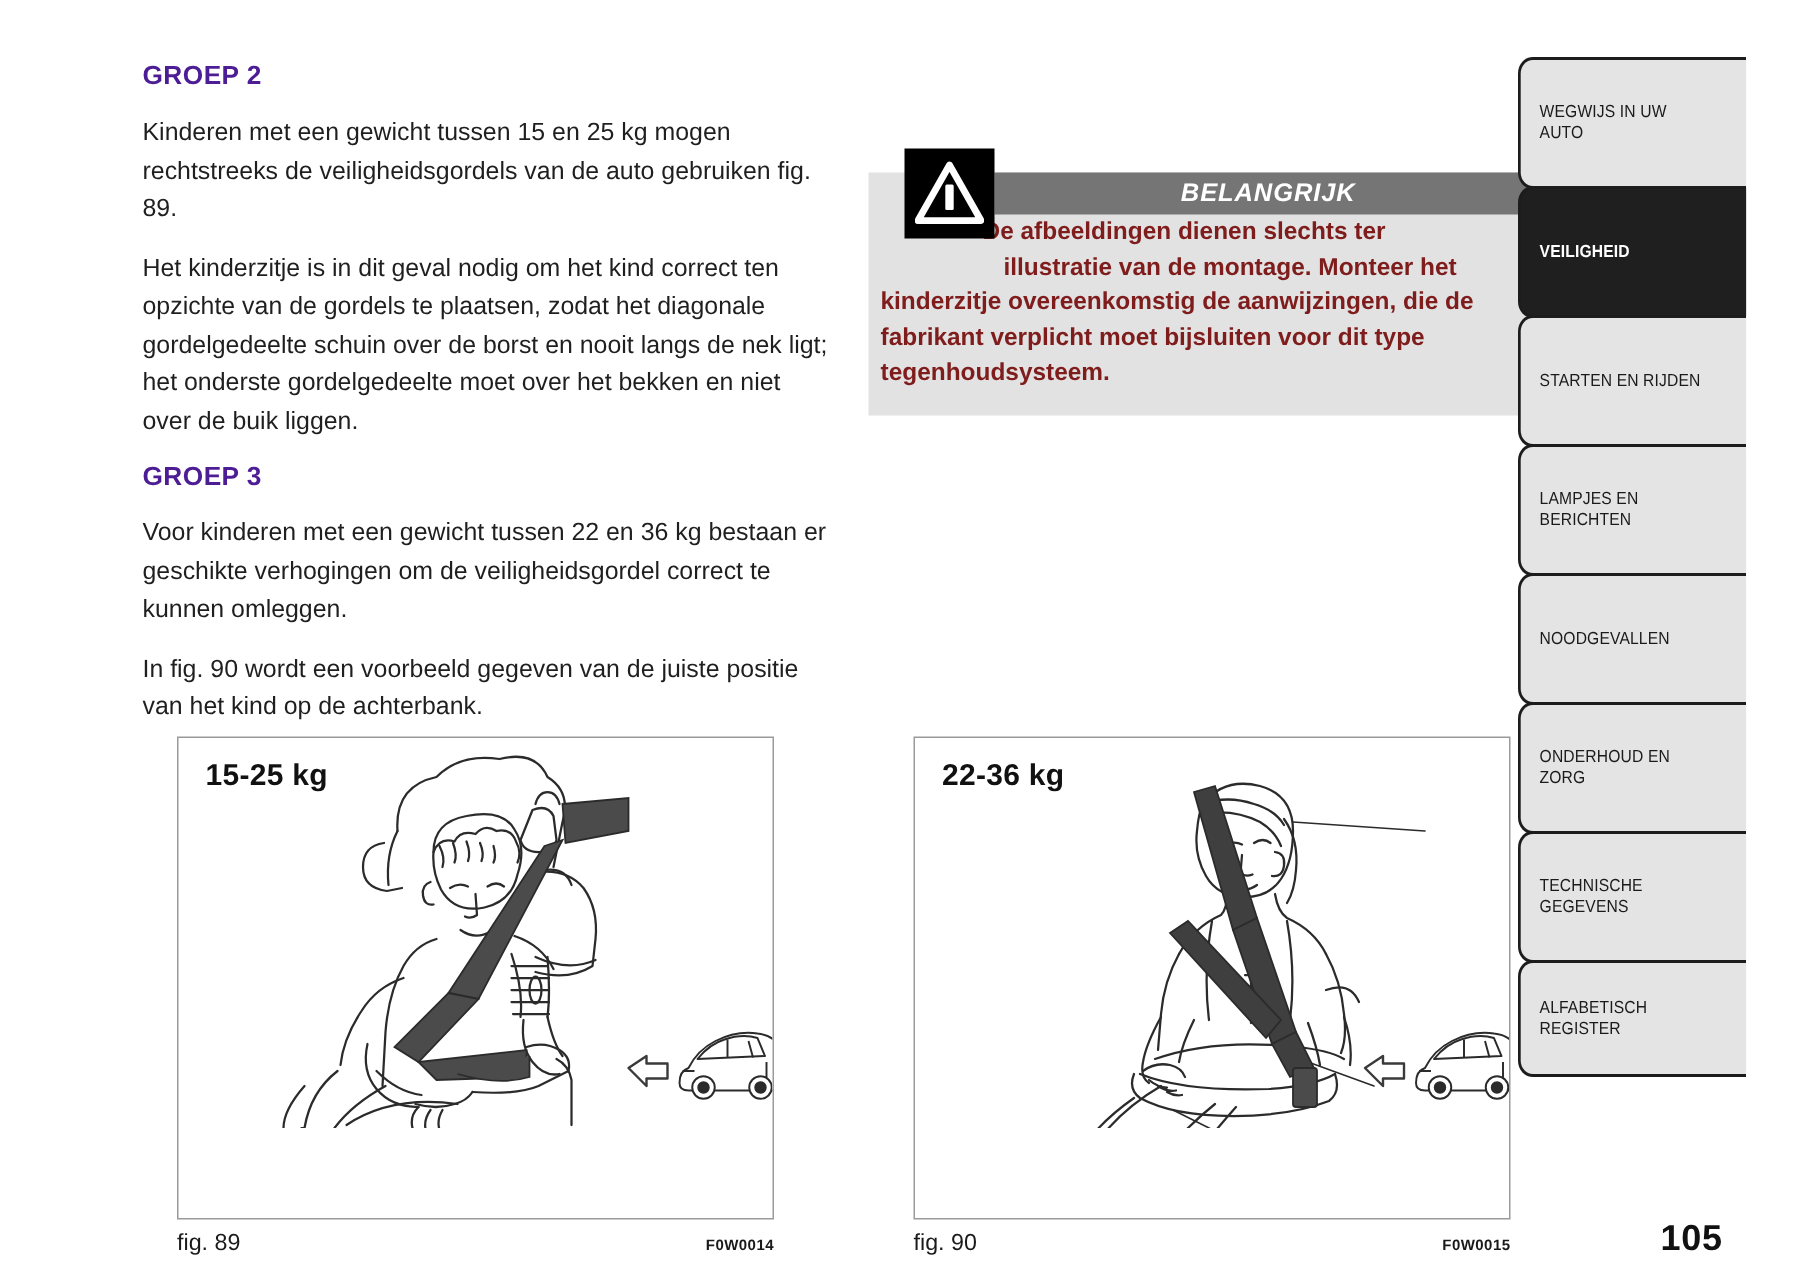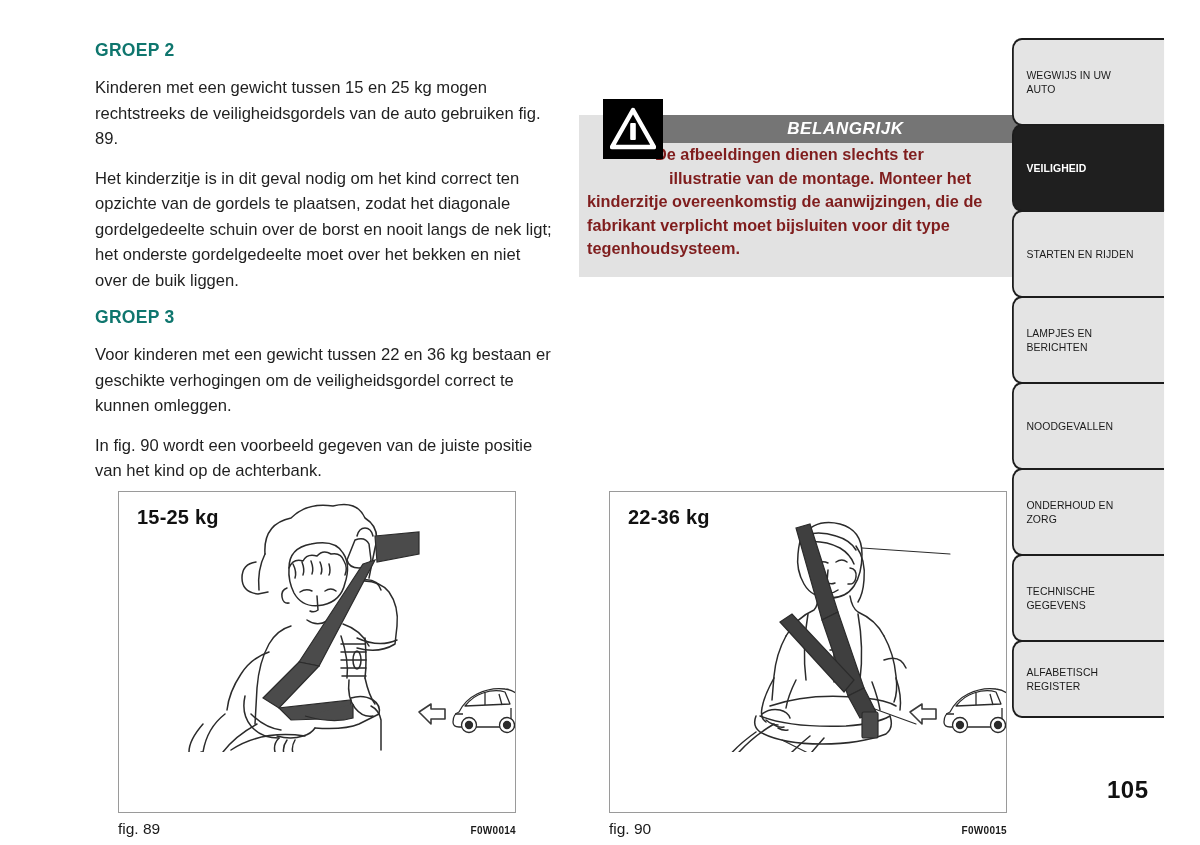--- a/index.html
+++ b/index.html
@@ -25,21 +25,21 @@
     top: 40px;
     color: #1a1a1a;
   }
   .col-left  { left: 95px;  width: 458px; }
   .col-right { left: 579px; width: 456px; }
 
   h2.section-head {
     font-size: 17.5px;
     font-weight: bold;
     letter-spacing: 0.3px;
-    color: #0f766e;
+    color: #4c1d95;
     margin: 0 0 14px 0;
   }
   .col p {
     font-size: 16.6px;
     line-height: 25.5px;
     color: #1f1f1f;
     margin: 0 0 14px 0;
   }
   .gap-before { margin-top: 30px; }
 
@@ -161,21 +161,21 @@
   .tab.h78 { height: 78px; }
   .tab.active {
     background: #1f1f1f;
     color: #ffffff;
     font-weight: bold;
     z-index: 5;
   }
   #page-number {
     position: absolute;
     left: 1107px;
-    top: 776px;
+    top: 812px;
     font-size: 24px;
     font-weight: bold;
     color: #111111;
     letter-spacing: 0.5px;
   }
 </style>
 </head>
 <body>
 
 <div id="page">

